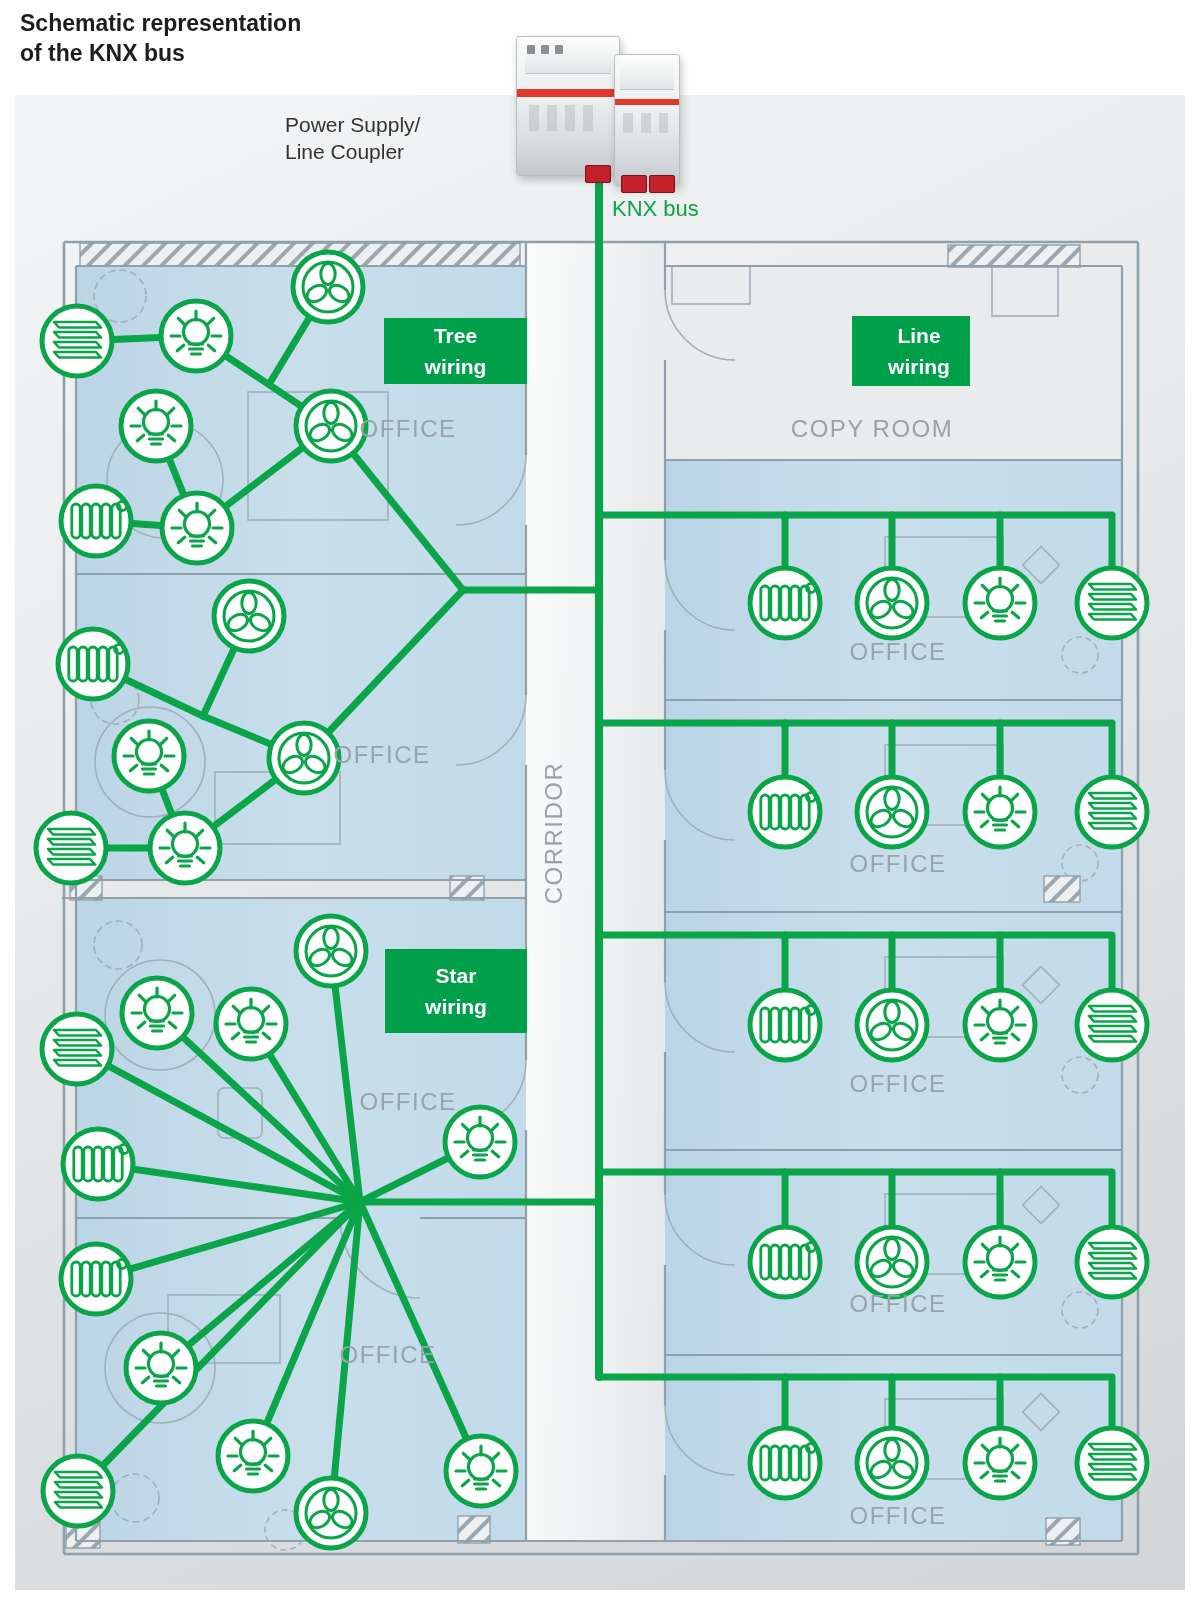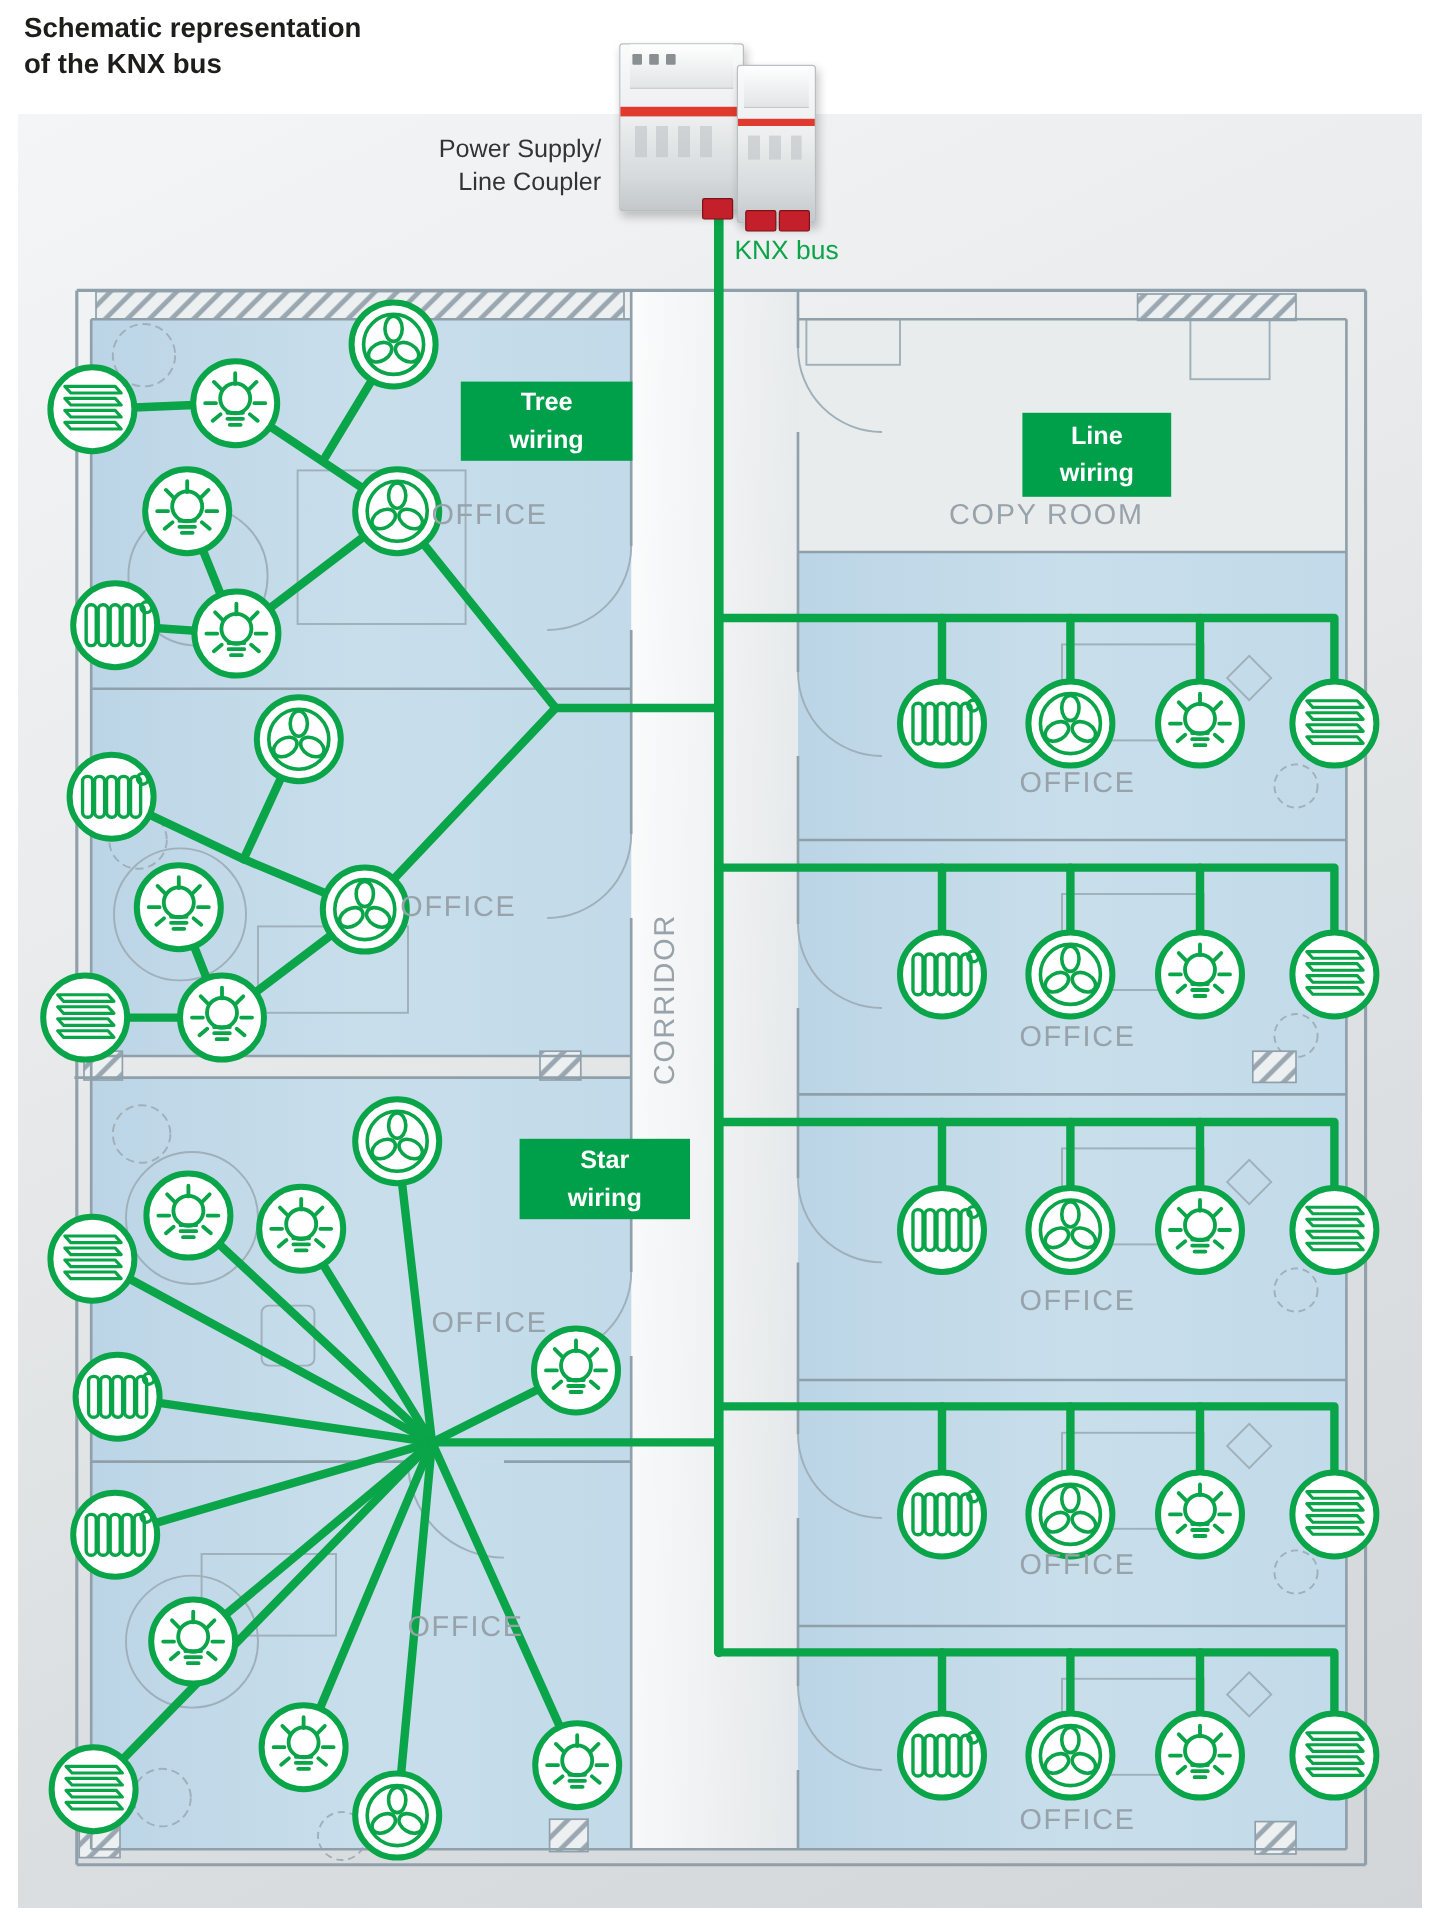--- a/index.html
+++ b/index.html
@@ -3,29 +3,29 @@
 <meta charset="utf-8">
 <style>
   html,body{margin:0;padding:0;background:#fff;}
   #stage{position:relative;width:1200px;height:1600px;overflow:hidden;
          font-family:"Liberation Sans",sans-serif;}
   #panel{position:absolute;left:15px;top:95px;width:1170px;height:1495px;
          background:linear-gradient(155deg,#f4f5f6 0%,#e9ebec 35%,#dde0e2 65%,#d2d6d8 100%);}
   #plan{position:absolute;left:0;top:0;width:1200px;height:1600px;}
   .page-title{position:absolute;left:20px;top:8px;width:440px;
          font-size:23px;line-height:1.32;font-weight:700;color:#1d1d1b;white-space:pre-line;}
-  .device-label{position:absolute;left:285px;top:112px;width:216px;text-align:right;
+  .device-label{position:absolute;left:285px;top:112px;width:216px;text-align:left;
          font-size:21px;line-height:1.28;color:#333;white-space:pre-line;}
   .bus-label{position:absolute;left:612px;top:196px;font-size:22px;font-weight:400;color:#0aa449;}
   .legend{position:absolute;background:#00a04a;color:#fff;text-align:center;
          font-size:21px;line-height:1.5;white-space:pre-line;display:flex;
          align-items:center;justify-content:center;font-weight:700;}
   #legend-tree{left:384px;top:318px;width:143px;height:66px;}
-  #legend-line{left:852px;top:344px;width:124px;height:70px;}
-  #legend-star{left:385px;top:949px;width:142px;height:67px;margin-left:48px;}
+  #legend-line{left:852px;top:316px;width:102px;height:70px;padding-left:16px;}
+  #legend-star{left:385px;top:949px;width:142px;height:84px;}
   
   .photo{position:absolute;left:516px;top:30px;width:166px;height:154px;}
   .mod{position:absolute;border:1px solid #b9bec1;border-radius:3px;
        background:linear-gradient(180deg,#fafbfb 0%,#eceeef 45%,#d6dadc 80%,#c3c8cb 100%);
        box-shadow:2px 4px 8px rgba(0,0,0,.22);}
   .mod-left{left:0;top:6px;width:102px;height:138px;}
   .mod-right{left:98px;top:24px;width:64px;height:130px;}
   .cap{position:absolute;left:8%;top:0;width:84%;height:26%;
        background:linear-gradient(180deg,#ffffff,#e2e5e6);border-bottom:1px solid #c3c8ca;}
   .stripe{position:absolute;left:0;width:100%;height:8px;background:#e03a2f;}

